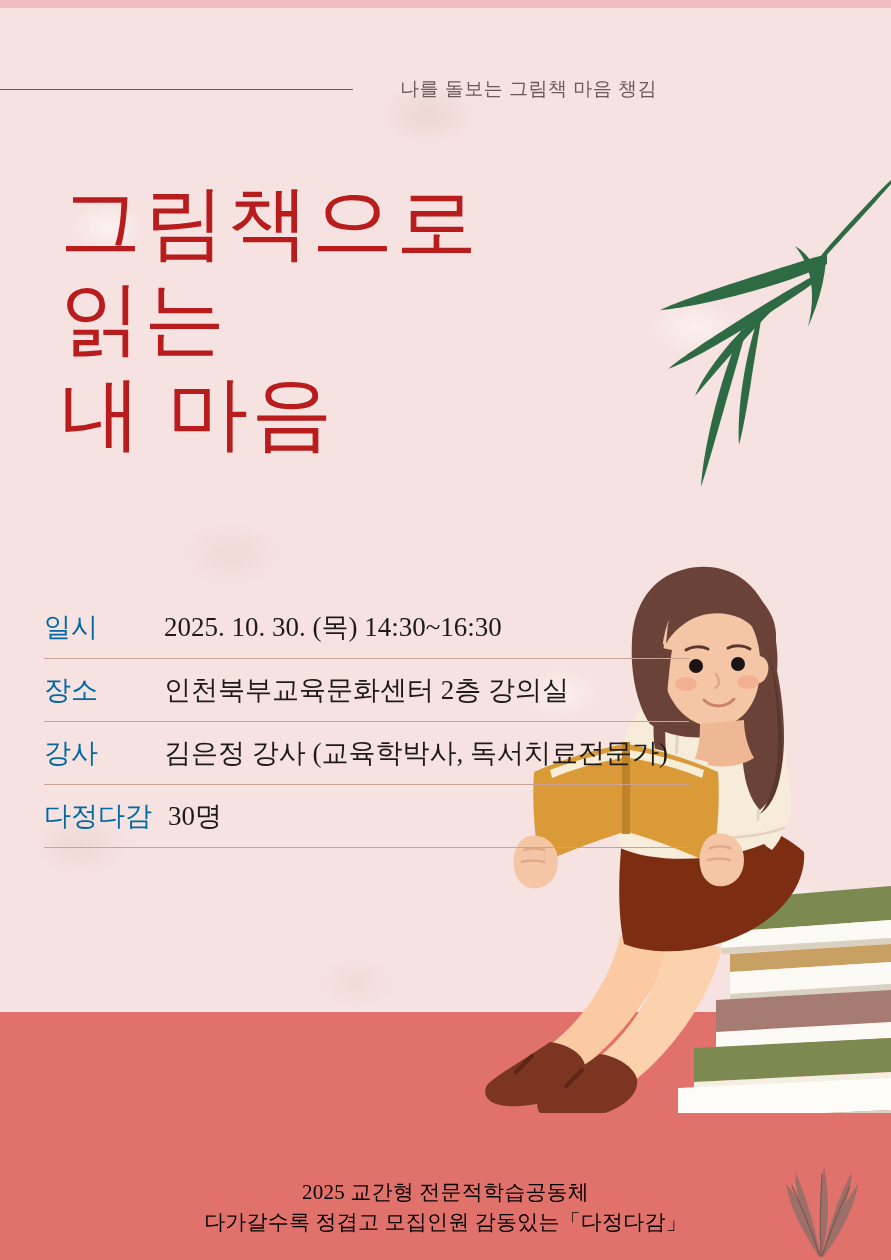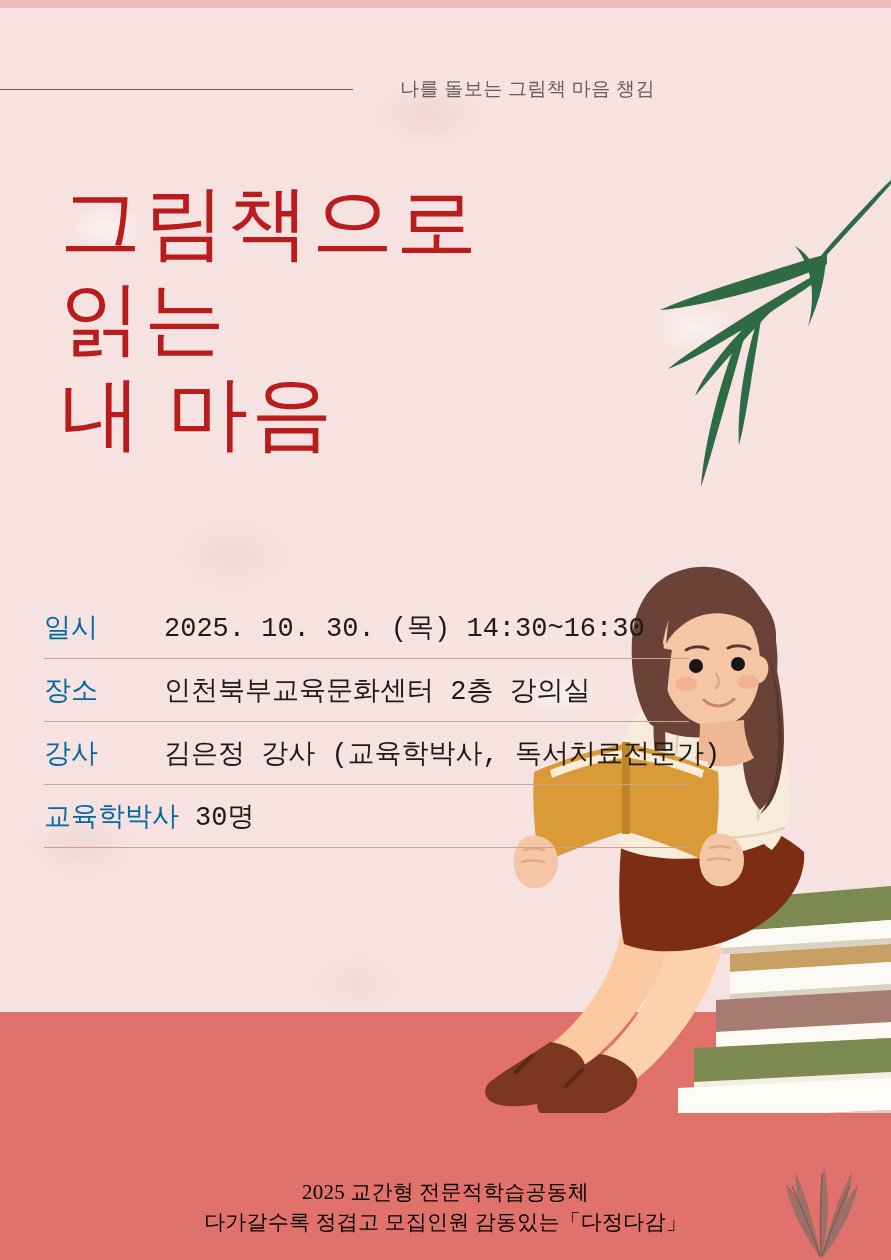--- a/index.html
+++ b/index.html
@@ -49,21 +49,21 @@
     display:flex; align-items:center;
     z-index:6;
   }
   .tagline-rule {
     width:353px; height:0;
     border-top:1.4px solid #6E5A52;
     margin-left:0;
   }
   .tagline-text {
     margin-left:47px;
-    font-family:Liberation Serif, serif;
+    font-family:Liberation Sans, sans-serif;
     font-size:19px;
     letter-spacing:.5px;
     color:#6B5A55;
     white-space:nowrap;
   }
 
   
   .branch {
     position:absolute; top:180px; left:590px;
     width:301px; height:320px;
@@ -98,21 +98,21 @@
     border-bottom:1.4px solid #C9A396;
   }
   .info-label {
     font-family:"Liberation Serif","DejaVu Serif",serif;
     font-size:27px;
     color:#0369a1;
     white-space:nowrap;
     flex:0 0 auto;
   }
   .info-value {
-    font-family:Liberation Mono, monospace;
+    font-family:Liberation Serif, serif;
     font-size:27px;
     color:#1E1A18;
     white-space:nowrap;
     margin-left:auto;
     text-align:center;
   }
   .info-row.split .info-label { width:120px; }
   .info-row.split .info-value { margin-left:0; margin-right:auto; }
   .info-row.inline .info-value { margin-left:16px; margin-right:auto; }
 
@@ -191,21 +191,21 @@
     </div>
     <div class="info-row split">
       <div class="info-label">장소</div>
       <div class="info-value">인천북부교육문화센터 2층 강의실</div>
     </div>
     <div class="info-row split">
       <div class="info-label">강사</div>
       <div class="info-value">김은정 강사 (교육학박사, 독서치료전문가)</div>
     </div>
     <div class="info-row inline">
-      <div class="info-label">교육학박사</div>
+      <div class="info-label">다정다감</div>
       <div class="info-value">30명</div>
     </div>
   </div>
 
   <div class="coral-band"></div>
 
   <svg class="illustration" viewBox="0 0 419 565" fill="none">
 
     <g>
 

